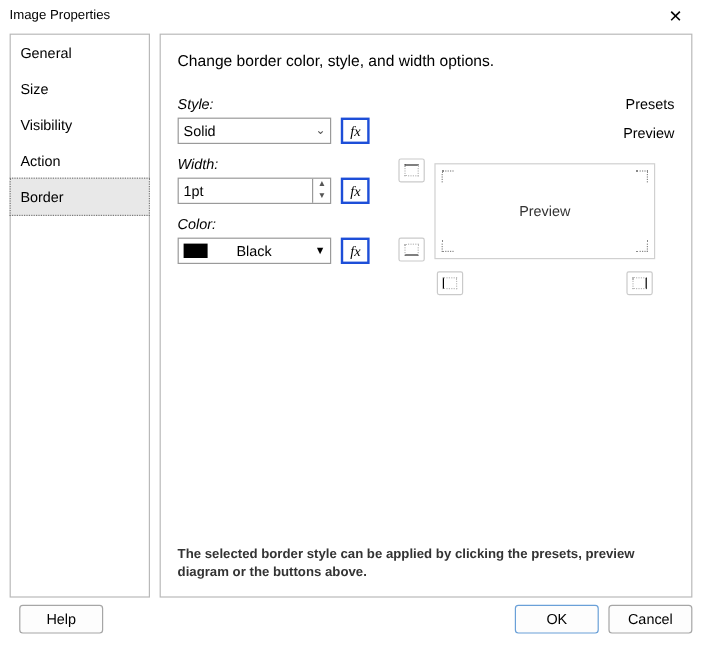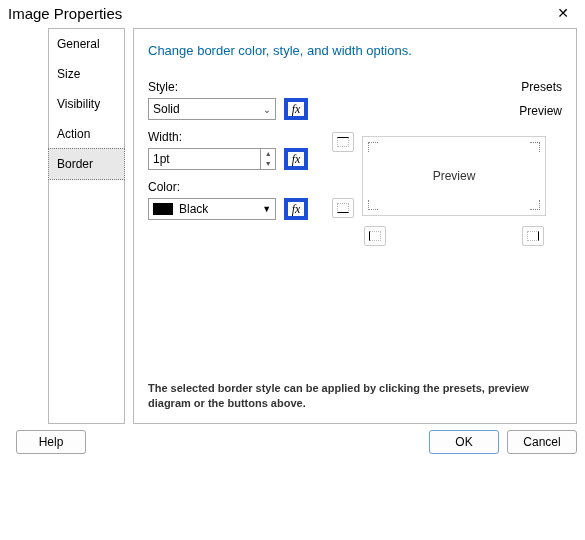--- a/index.html
+++ b/index.html
@@ -12,28 +12,27 @@
   height: 540px;
   overflow: hidden;
 }
 .titlebar {
   display: flex;
   justify-content: space-between;
   align-items: center;
   padding: 4px 8px 6px 8px;
   height: 28px;
 }
-.titlebar .title { font-size: 15px; }
+.titlebar .title { font-size: 11px; }
 .titlebar .close { width: 28px; text-align: center; font-size: 14px; font-family: Arial; cursor: default; }
 .body {
   display: flex;
   padding: 0 8px;
-  height: 396px;
+  height: 470px;
   gap: 8px;
-  margin-left: 40px;
 }
 .sidebar {
   width: 126px;
   border: 1px solid #b9b9b9;
   background: #fff;
 }
 .sidebar-item {
   padding: 8px 8px;
   font-size: 12px;
   cursor: default;
@@ -45,27 +44,27 @@
 }
 .content {
   flex: 1;
   border: 1px solid #b9b9b9;
   padding: 14px 14px 10px 14px;
   position: relative;
 }
 .content h1 {
   font-size: 13px;
   font-weight: 400;
-  color: #0369a1;
+  color: #000000;
   margin-bottom: 22px;
 }
 .row { display: flex; gap: 24px; }
 .col-left { width: 160px; }
 .col-right { flex: 1; text-align: right; }
-.field-label { font-size: 12px; margin-bottom: 4px; display:block; }
+.field-label { font-size: 12px; margin-bottom: 4px; display:block;font-style:italic; }
 .field-row { display: flex; align-items: center; gap: 8px; margin-bottom: 10px; }
 .combo {
   width: 130px;
   height: 22px;
   border: 1px solid #9a9a9a;
   background: #fff;
   display: flex;
   align-items: center;
   justify-content: space-between;
   padding: 0 4px;
@@ -91,28 +90,28 @@
 .spinbtns span { font-size:7px; line-height:10px; width:14px; text-align:center; color:#555; cursor:default;}
 .color-combo {
   width: 130px;
   height: 22px;
   border: 1px solid #9a9a9a;
   background: #fff;
   display: flex;
   align-items: center;
   padding: 0 4px;
   font-size: 12px;
-  gap: 6px;
+  gap: 24px;
 }
 .swatch { width: 20px; height: 12px; background:#000; }
 .color-combo .caret { margin-left:auto; font-size:9px; }
 .fx-btn {
   width: 24px;
   height: 22px;
-  border: 4px solid #1d4ed8;
+  border: 2px solid #1d4ed8;
   background: #fff;
   display: flex;
   align-items: center;
   justify-content: center;
   font-style: italic;
   font-family: "Times New Roman", serif;
   font-size: 12px;
   cursor: default;
 }
 .group-label { font-size:12px; margin-bottom:8px; display:block; }

